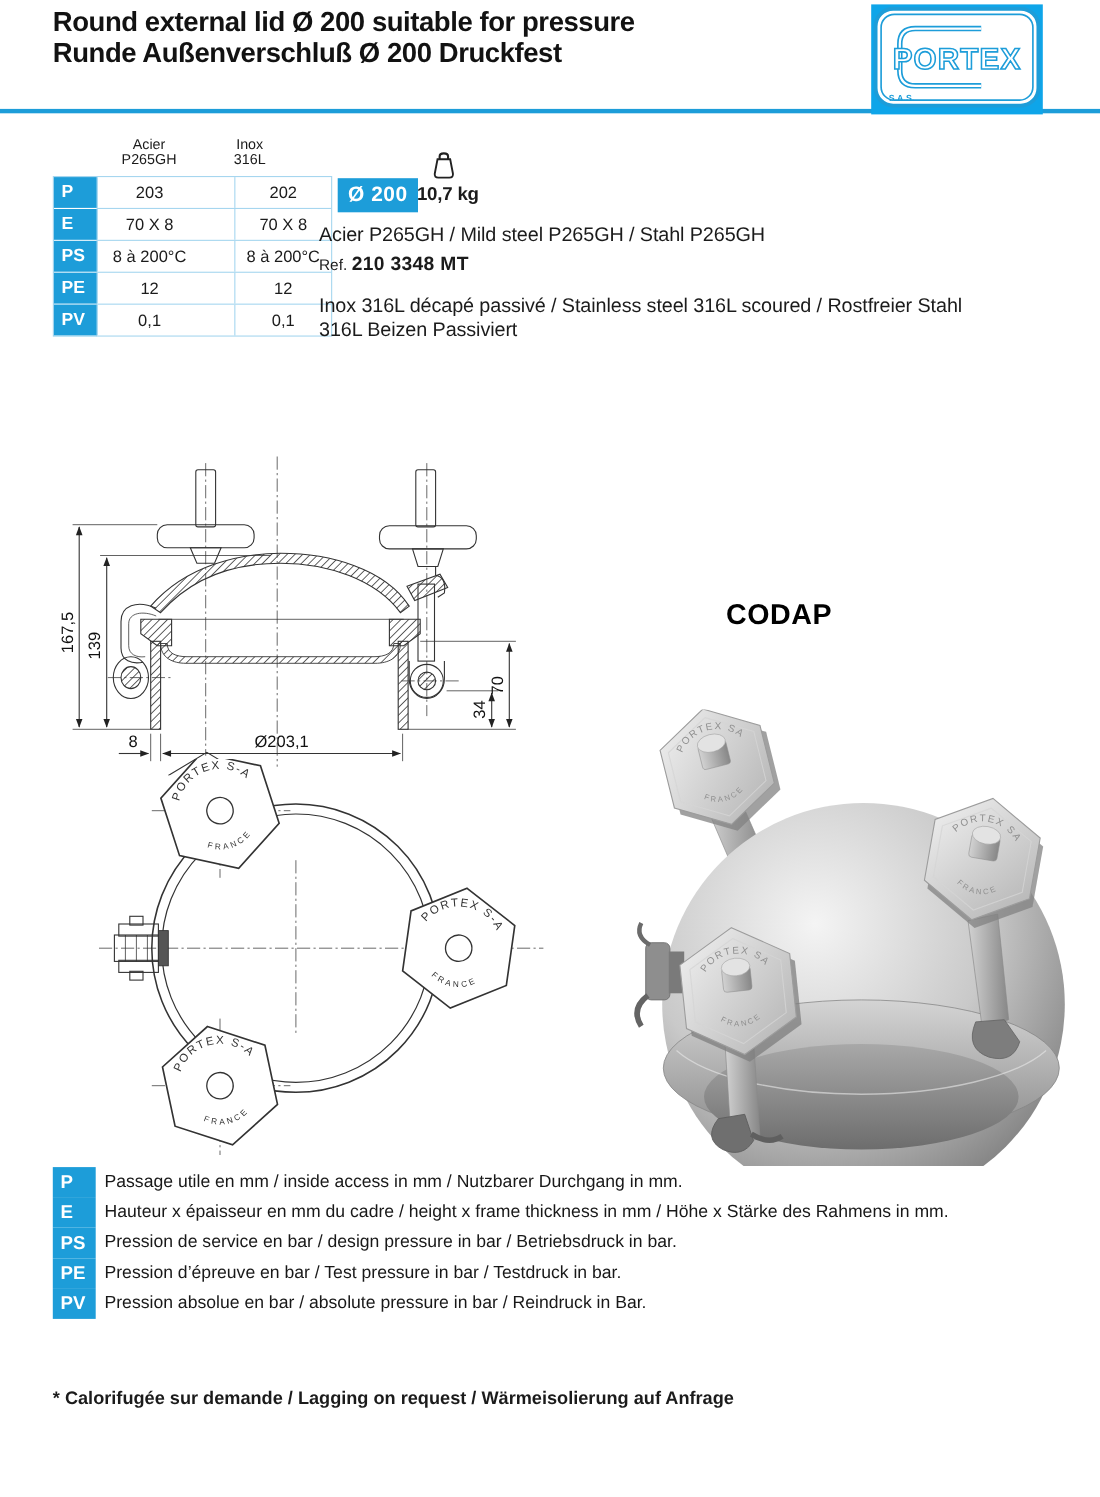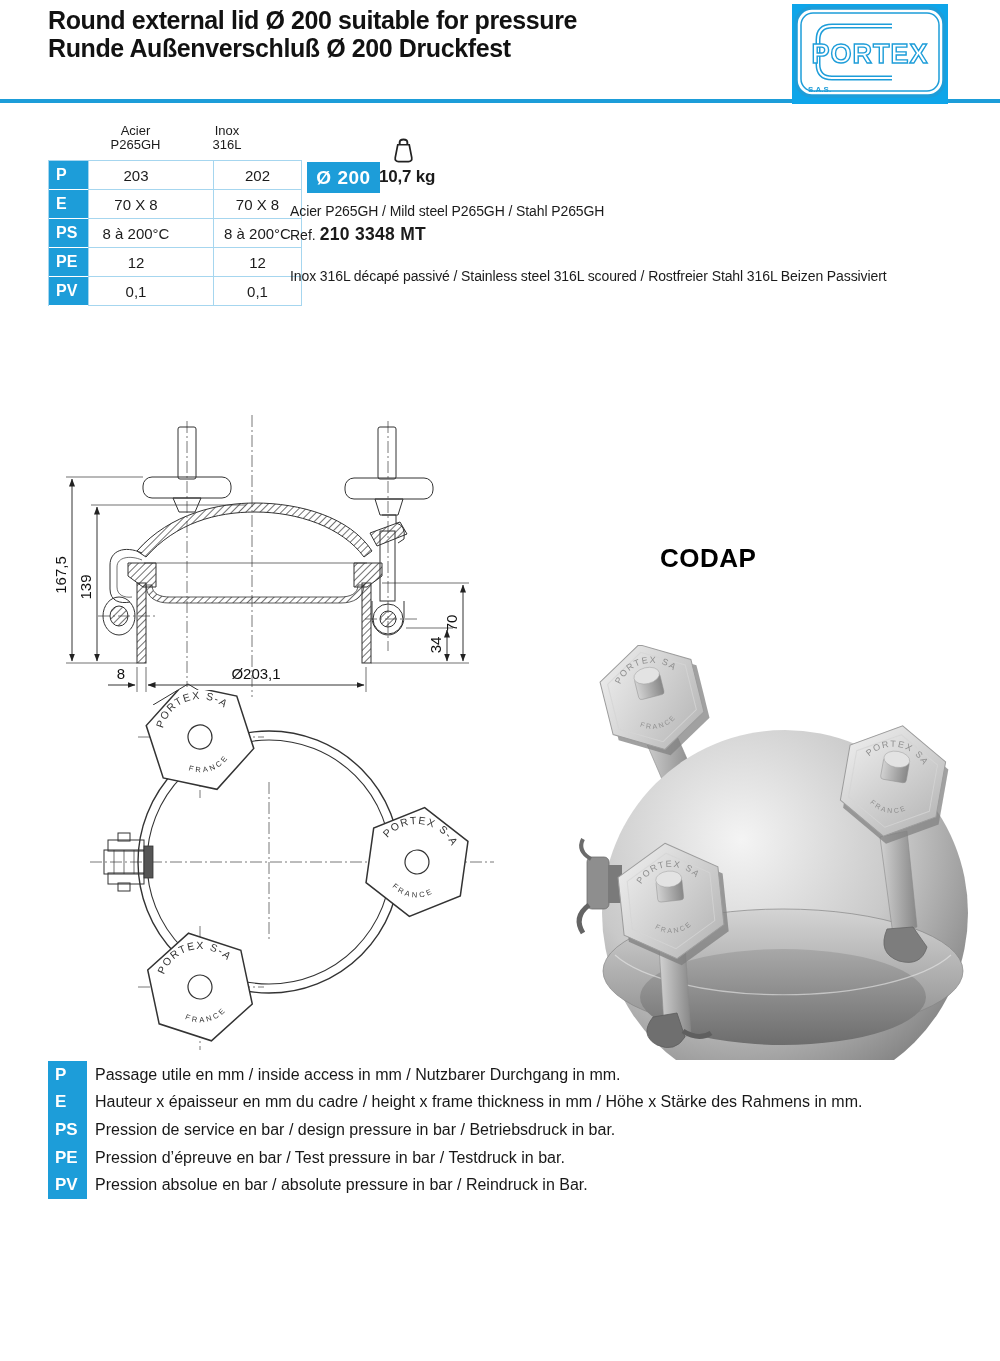--- a/index.html
+++ b/index.html
@@ -25,21 +25,21 @@
   .spec .val{width:94px;border-left:1px solid #a6d6ef;display:flex;align-items:center;
              justify-content:center;font-size:15px;}
   .spec .val:last-child{width:87px;margin-left:30px;}
   
   .badge{position:absolute;left:291px;top:162px;width:73px;height:31px;background:#1d9dd9;
          color:#fff;font-weight:bold;font-size:19px;display:flex;align-items:center;
          justify-content:center;letter-spacing:.5px;margin-left:16px;}
   .kgicon{position:absolute;left:392px;top:137px;}
   .kg{position:absolute;left:379px;top:167px;font-size:17px;font-weight:bold;letter-spacing:-0.2px;}
   .variant{position:absolute;left:290px;width:600px;}
-  .variant .mat{font-size:14px;letter-spacing:-0.1px;}
+  .variant .mat{font-size:18px;letter-spacing:-0.1px;}
   .variant .refline{margin-top:5px;font-size:14px;}
   .variant .refline b{font-size:17.5px;letter-spacing:.3px;margin-left:4px;}
   .v1{top:203px;} .v2{top:268px;} .v3{top:341px;}
   .codap{position:absolute;left:660px;top:543px;color:#000000;font-weight:bold;
          font-size:26px;letter-spacing:.5px;}
   
   svg text{font-family:"Liberation Sans",sans-serif;}
   .sideview{position:absolute;left:20px;top:405px;}
   .topview{position:absolute;left:60px;top:690px;}
   .photo{position:absolute;left:555px;top:645px;}
@@ -394,15 +394,16 @@
     <div class="lrow">
       <div class="lkey">PE</div>
       <div class="ltxt">Pression d’épreuve en bar / Test pressure in bar / Testdruck in bar.</div>
     </div>
     <div class="lrow">
       <div class="lkey">PV</div>
       <div class="ltxt">Pression absolue en bar / absolute pressure in bar / Reindruck in Bar.</div>
     </div>
   </div>
 
+  <div class="foot">* Calorifugée sur demande / Lagging on request / Wärmeisolierung auf Anfrage</div>
   <div class="pageno">Page 13</div>
 
 </div>
 
 </body></html>

